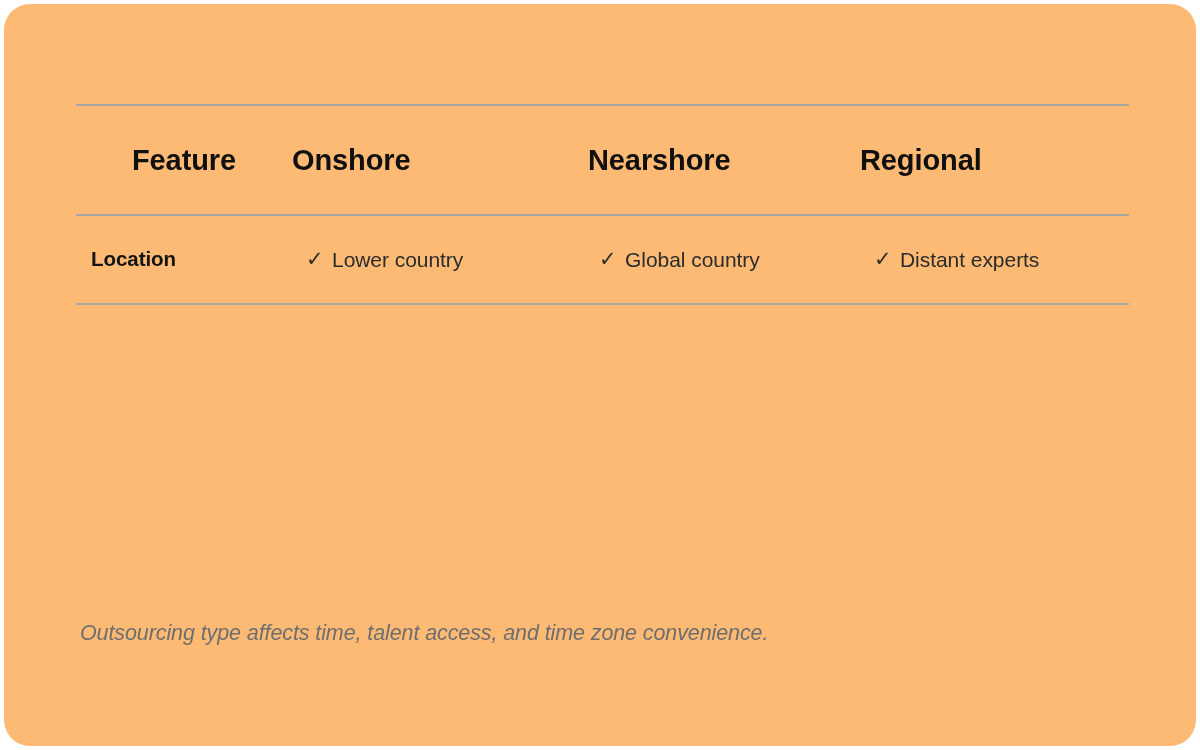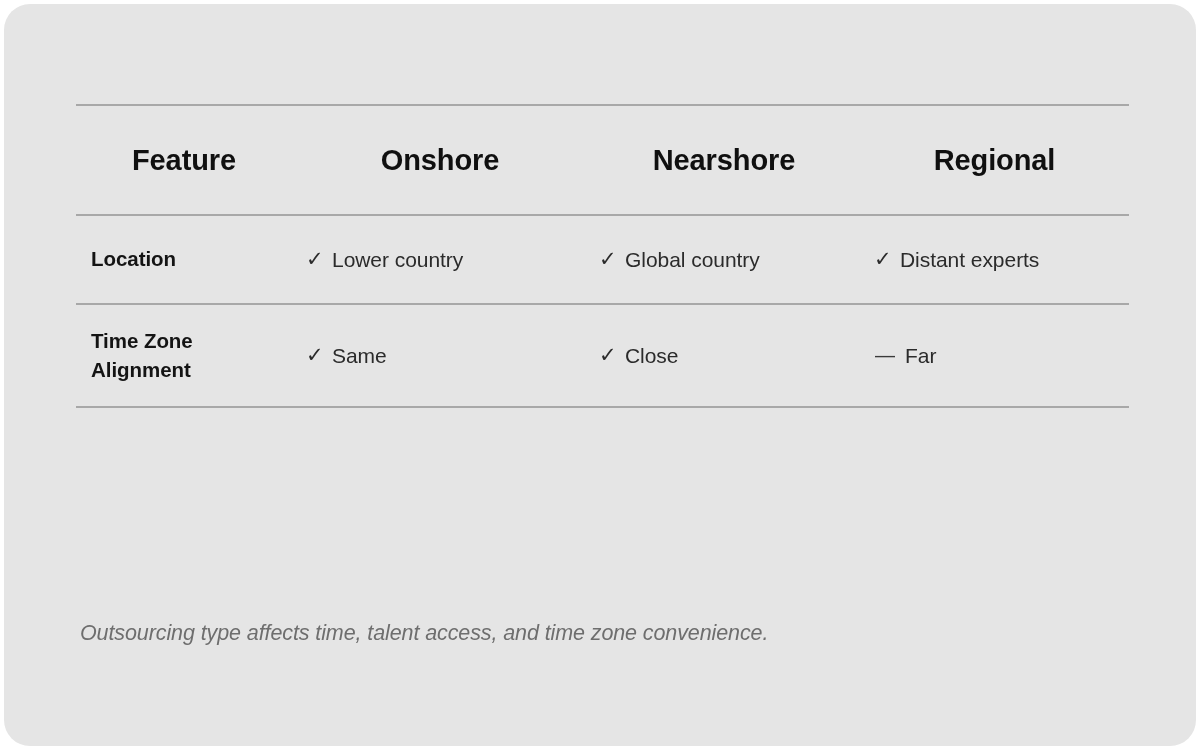--- a/index.html
+++ b/index.html
@@ -14,21 +14,21 @@
     font-family: "Liberation Sans", sans-serif;
     -webkit-font-smoothing: antialiased;
   }
 
   #card {
     position: absolute;
     left: 4px;
     top: 4px;
     width: 1192px;
     height: 742px;
-    background: #e5e5e5;
+    background: #fdba74;
     border-radius: 26px;
     box-sizing: border-box;
     overflow: hidden;
   }
 
   #table-wrap {
     position: absolute;
     left: 72px;
     top: 100px;
     width: 1053px;
@@ -51,21 +51,21 @@
     border-bottom: 2px solid #a8a8a8;
   }
   thead th {
     height: 108px;
     padding: 0;
     margin: 0;
     font-size: 29px;
     font-weight: bold;
     color: #101010;
     letter-spacing: -0.1px;
-    text-align: center;
+    text-align: left;
     vertical-align: middle;
   }
   thead th.th-feature   { text-align: center; }
 
   
   tbody tr {
     border-bottom: 2px solid #a8a8a8;
   }
   tbody td {
     padding: 0;
@@ -174,41 +174,20 @@
           <td class="val-cell">
             <span class="val pad-of">
               <span class="mark check">✓</span>
               <span class="val-label">Distant experts</span>
             </span>
           </td>
         </tr>
 
 
 
-        <tr class="tall">
-          <td class="feature-cell">Time Zone Alignment</td>
-          <td class="val-cell">
-            <span class="val pad-on">
-              <span class="mark check">✓</span>
-              <span class="val-label">Same</span>
-            </span>
-          </td>
-          <td class="val-cell">
-            <span class="val pad-nr">
-              <span class="mark check">✓</span>
-              <span class="val-label">Close</span>
-            </span>
-          </td>
-          <td class="val-cell">
-            <span class="val pad-of">
-              <span class="mark dash">—</span>
-              <span class="val-label">Far</span>
-            </span>
-          </td>
-        </tr>
 
       </tbody>
     </table>
   </div>
 
   <div id="caption">Outsourcing type affects time, talent access, and time zone convenience.</div>
 
 </div>
 
 </body></html>

